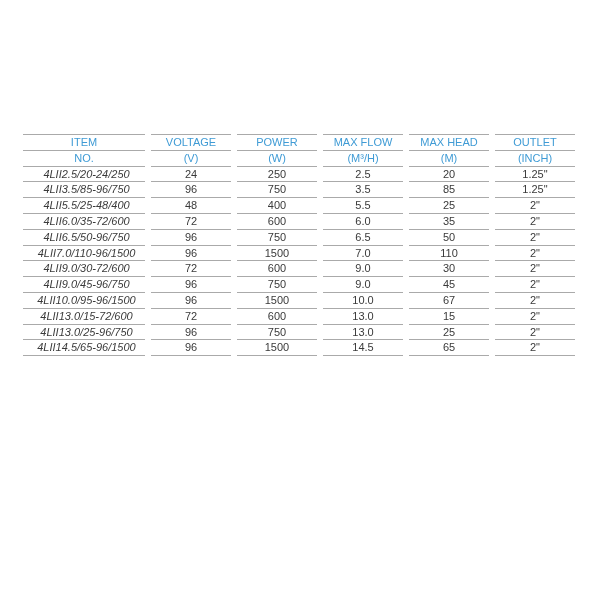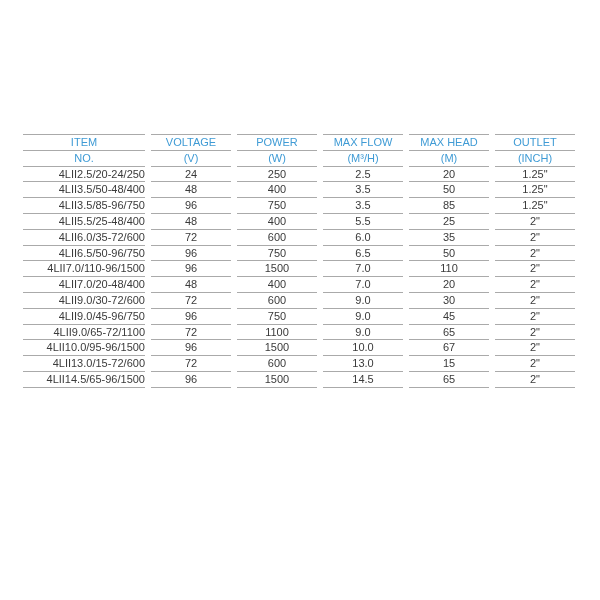--- a/index.html
+++ b/index.html
@@ -37,22 +37,23 @@
   }
   thead tr:first-child th {
     border-top: 1px solid var(--rule, #aaaaaa);
     margin-top: 32px;
   }
   tbody td {
     color: var(--body, #3a3a3a);
     text-align: center;
   }
   tbody td.c-item {
-    text-align: right;
+    text-align: center;
     padding-left: 5px;
+    font-style: italic;
   }
 </style>
 </head>
 <body style="background: rgb(255, 255, 255);">
 
 <div class="canvas">
   <table class="spec-table">
     <colgroup>
       <col class="c-item">
       <col class="c-std">
@@ -82,28 +83,20 @@
     <tbody>
         <tr>
     <td class="c-item">4LII2.5/20-24/250</td>
     <td>24</td>
     <td>250</td>
     <td>2.5</td>
     <td>20</td>
     <td>1.25"</td>
   </tr>
         <tr>
-    <td class="c-item">4LII3.5/50-48/400</td>
-    <td>48</td>
-    <td>400</td>
-    <td>3.5</td>
-    <td>50</td>
-    <td>1.25"</td>
-  </tr>
-        <tr>
     <td class="c-item">4LII3.5/85-96/750</td>
     <td>96</td>
     <td>750</td>
     <td>3.5</td>
     <td>85</td>
     <td>1.25"</td>
   </tr>
         <tr>
     <td class="c-item">4LII5.5/25-48/400</td>
     <td>48</td>
@@ -130,68 +123,60 @@
   </tr>
         <tr>
     <td class="c-item">4LII7.0/110-96/1500</td>
     <td>96</td>
     <td>1500</td>
     <td>7.0</td>
     <td>110</td>
     <td>2"</td>
   </tr>
         <tr>
-    <td class="c-item">4LII7.0/20-48/400</td>
-    <td>48</td>
-    <td>400</td>
-    <td>7.0</td>
-    <td>20</td>
-    <td>2"</td>
-  </tr>
-        <tr>
     <td class="c-item">4LII9.0/30-72/600</td>
     <td>72</td>
     <td>600</td>
     <td>9.0</td>
     <td>30</td>
     <td>2"</td>
   </tr>
         <tr>
     <td class="c-item">4LII9.0/45-96/750</td>
     <td>96</td>
     <td>750</td>
     <td>9.0</td>
     <td>45</td>
-    <td>2"</td>
-  </tr>
-        <tr>
-    <td class="c-item">4LII9.0/65-72/1100</td>
-    <td>72</td>
-    <td>1100</td>
-    <td>9.0</td>
-    <td>65</td>
     <td>2"</td>
   </tr>
         <tr>
     <td class="c-item">4LII10.0/95-96/1500</td>
     <td>96</td>
     <td>1500</td>
     <td>10.0</td>
     <td>67</td>
     <td>2"</td>
   </tr>
         <tr>
     <td class="c-item">4LII13.0/15-72/600</td>
     <td>72</td>
     <td>600</td>
     <td>13.0</td>
     <td>15</td>
     <td>2"</td>
   </tr>
         <tr>
+    <td class="c-item">4LII13.0/25-96/750</td>
+    <td>96</td>
+    <td>750</td>
+    <td>13.0</td>
+    <td>25</td>
+    <td>2"</td>
+  </tr>
+        <tr>
     <td class="c-item">4LII14.5/65-96/1500</td>
     <td>96</td>
     <td>1500</td>
     <td>14.5</td>
     <td>65</td>
     <td>2"</td>
   </tr>
       </tbody>
   </table>
 </div>

